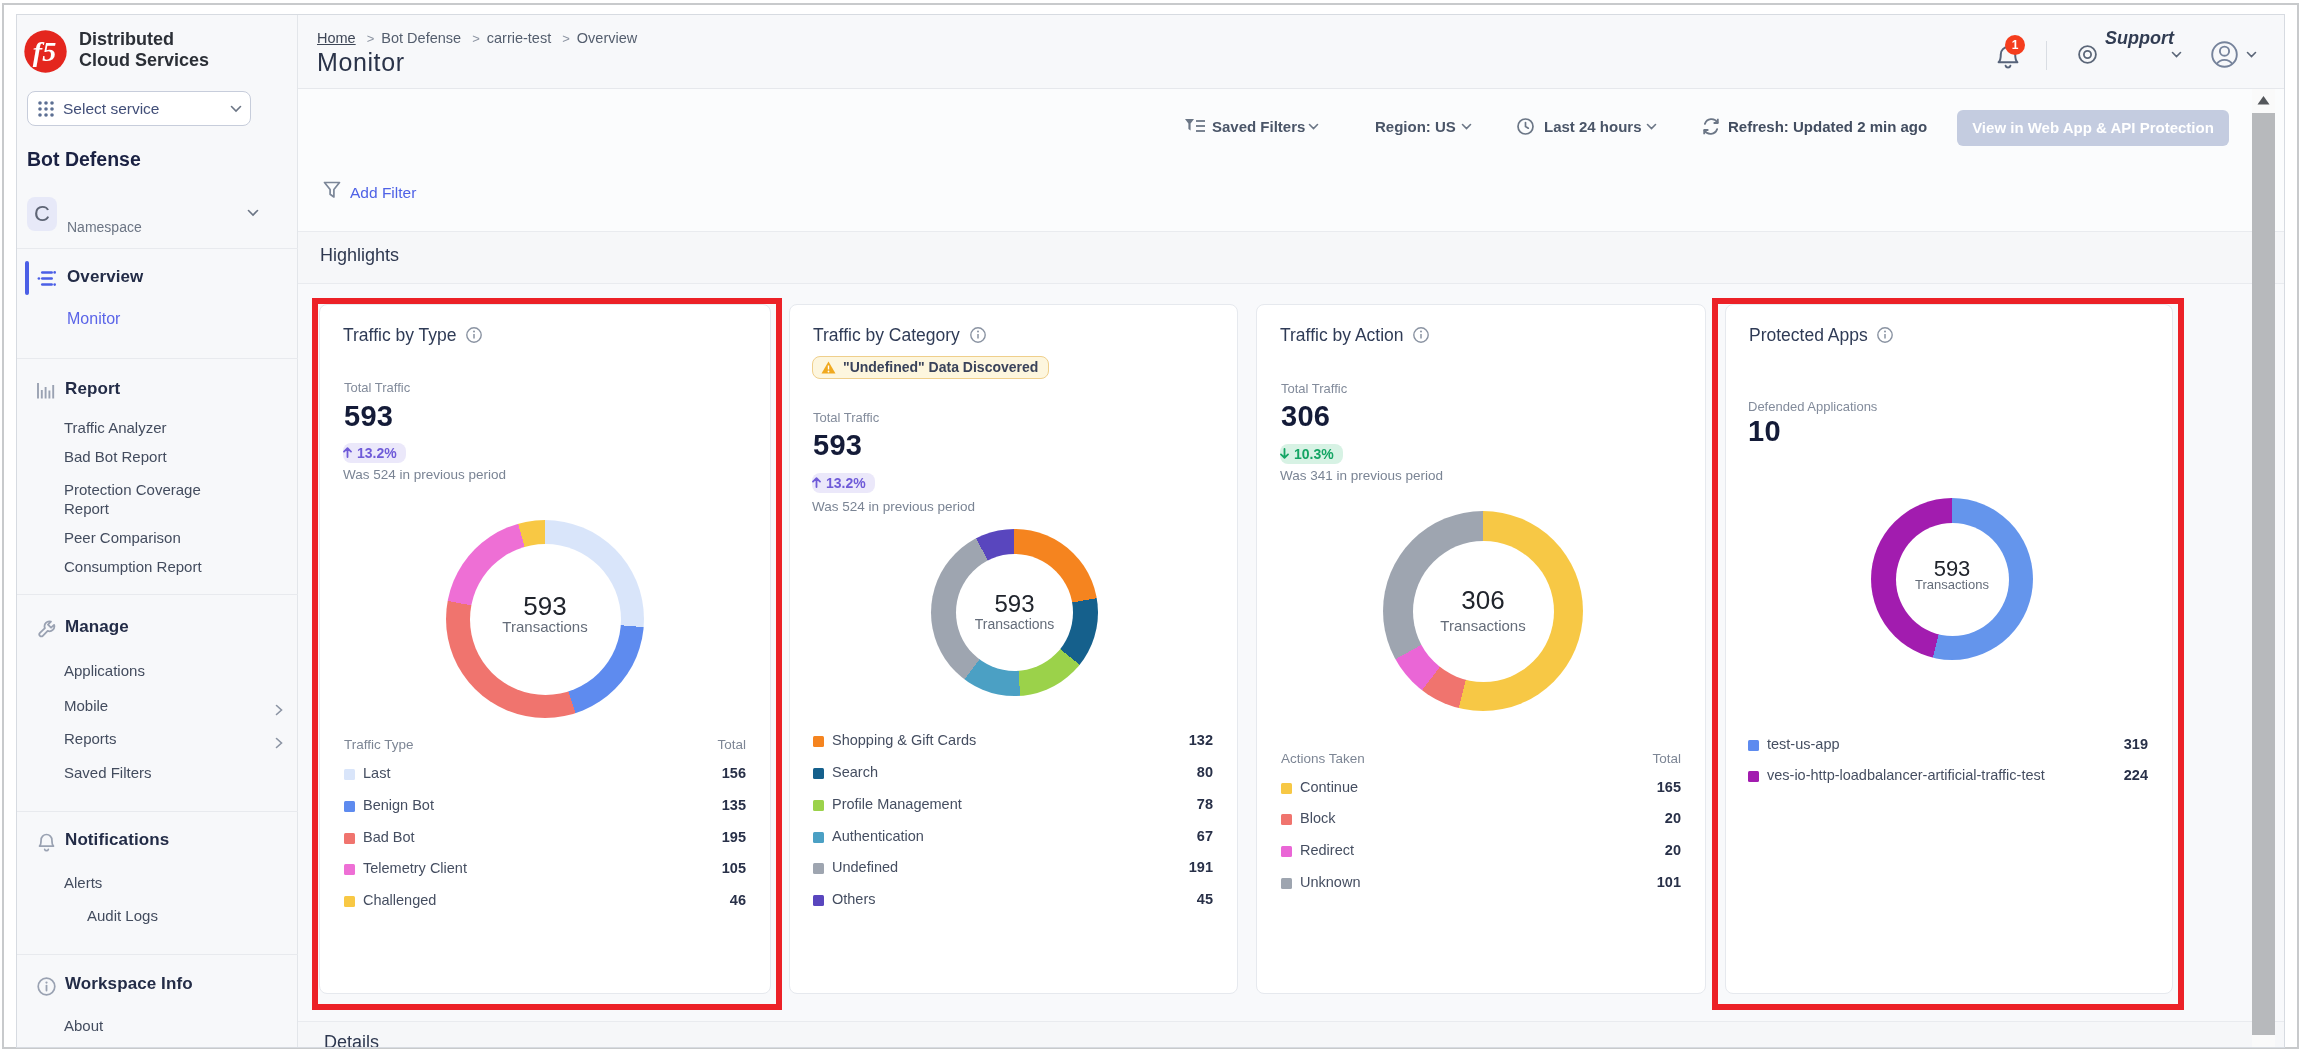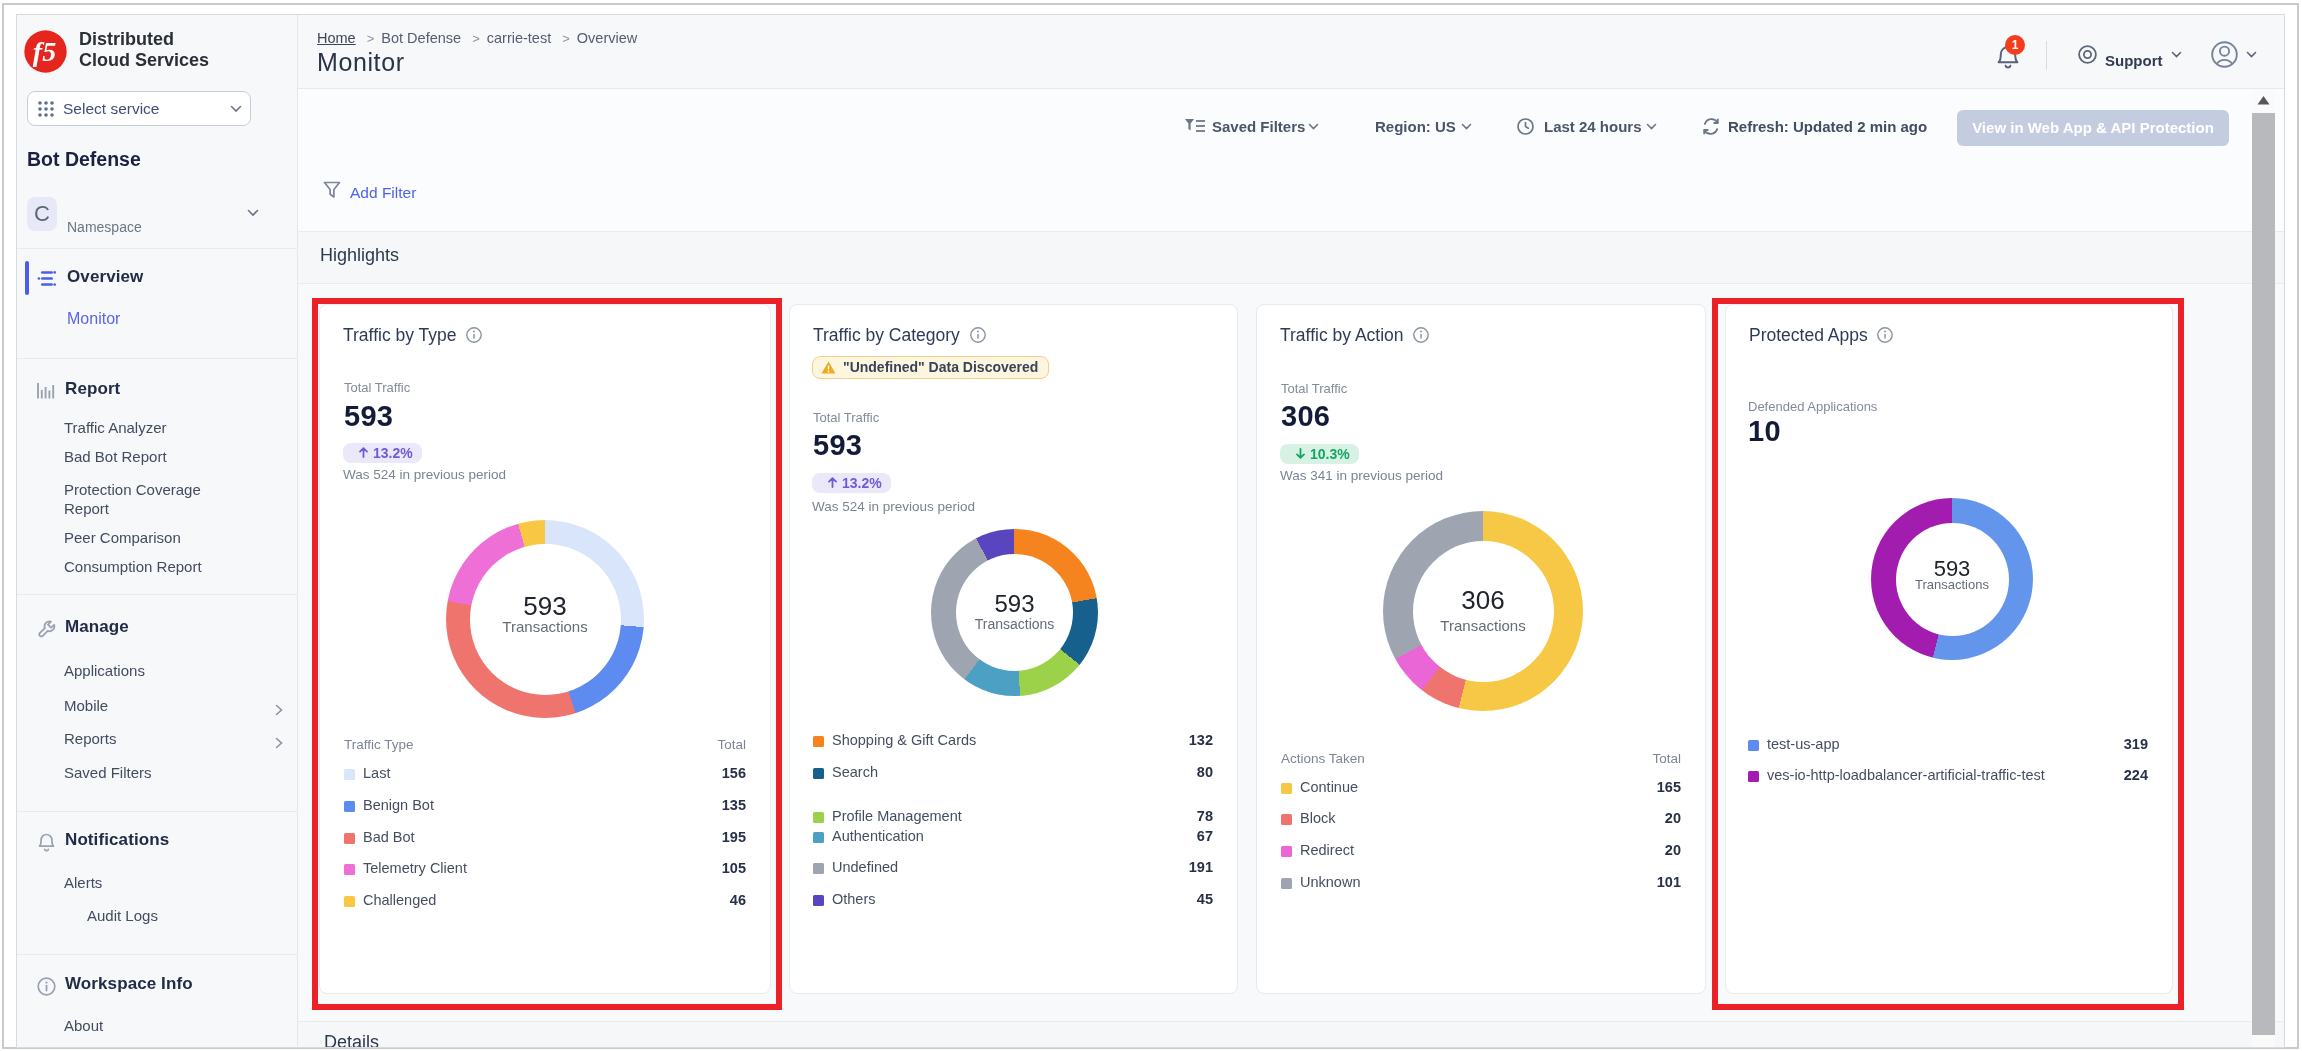--- a/index.html
+++ b/index.html
@@ -13,21 +13,21 @@
   .navhead { position:absolute; font-size:17px; font-weight:bold; color:#232c47; letter-spacing:0.1px;}
   .navsub { position:absolute; font-size:15px; color:#434c5e; }
   .navico { position:absolute; left:19px; width:19px; height:19px; }
   
   #header { position:absolute; left:281px; top:0; width:1988px; height:74px; background:#f7f8fa; border-bottom:1px solid #e6e8ec; }
   
   .card { position:absolute; background:#fff; border:1px solid #e6e9ee; border-radius:8px; }
   .ctitle { position:absolute; left:23px; top:20px; font-size:17.5px; font-weight:500; color:#2f3b56; }
   .clabel { position:absolute; font-size:13px; color:#828b9b; }
   .cnum { position:absolute; font-size:29px; font-weight:bold; color:#141b38; letter-spacing:0.3px; }
-  .cbadge { position:absolute; height:20px; border-radius:8px; font-size:14px; font-weight:bold; padding:2px 9px 0 16px; }
+  .cbadge { position:absolute; height:20px; border-radius:8px; font-size:14px; font-weight:bold; padding:2px 9px 0 0; }
   .cwas { position:absolute; font-size:13.5px; color:#7a8494; }
   .lghead { position:absolute; font-size:13.5px; color:#7d8695; }
   .lgrow { position:absolute; height:16px; }
   .lgsq { position:absolute; left:0; top:5px; width:11px; height:11px; border-radius:1.5px; }
   .lglab { position:absolute; left:19px; top:1px; font-size:14.5px; color:#454e61; }
   .lgnum { position:absolute; right:0; top:1px; font-size:14.5px; font-weight:bold; color:#283048; }
   .donut { position:absolute; border-radius:50%; }
   .donut .hole { position:absolute; background:#fff; border-radius:50%; }
   .dctr { position:absolute; width:100%; text-align:center; }
   .dnum { font-size:26px; font-weight:500; color:#20242c; }
@@ -154,21 +154,21 @@
       <path d="M14 4 a7.2 7.2 0 0 1 7.2 7.2 c0 6 2.2 8.1 2.2 8.1 H4.6 c0 0 2.2 -2.1 2.2 -8.1 A7.2 7.2 0 0 1 14 4 z" fill="none" stroke="#57637a" stroke-width="2" stroke-linejoin="round"></path>
       <path d="M11.6 22.8 a2.5 2.5 0 0 0 4.8 0" fill="none" stroke="#57637a" stroke-width="2" stroke-linecap="round"></path>
     </svg>
     <div class="abs" style="left:1707px; top:20px; width:20px; height:20px; border-radius:50%; background:#f53d1d; color:#fff; font-size:12px; font-weight:bold; text-align:center; line-height:20px;">1</div>
     <div class="abs" style="left:1748px; top:26px; width:1px; height:29px; background:#d9dde3;"></div>
 
     <svg class="abs" style="left:1780px; top:30px;" width="19" height="19" viewBox="0 0 19 19">
       <circle cx="9.5" cy="9.5" r="8.4" fill="none" stroke="#5b6678" stroke-width="1.8"></circle>
       <circle cx="9.5" cy="9.5" r="3.6" fill="none" stroke="#5b6678" stroke-width="1.8"></circle>
     </svg>
-    <div class="abs" style="left:1807px; top:37px; font-size:15px; font-weight:bold; color:#313c52;">Support</div>
+    <div class="abs" style="left:1807px; top:13px; font-size:18px; font-weight:bold; color:#313c52;font-style:italic;">Support</div>
     <svg class="abs" style="left:1873px; top:36px;" width="11" height="8" viewBox="0 0 11 8">
         <path d="M1.5 1.5 L5.5 5.5 L9.5 1.5" stroke="#5b6678" stroke-width="1.6" fill="none" stroke-linecap="round"></path>
       </svg>
 
     <svg class="abs" style="left:1913px; top:26px;" width="27" height="27" viewBox="0 0 27 27">
       <circle cx="13.5" cy="13.5" r="12.3" fill="none" stroke="#76839b" stroke-width="1.9"></circle>
       <circle cx="13.5" cy="10.2" r="4.6" fill="none" stroke="#76839b" stroke-width="1.9"></circle>
       <path d="M5.5 23.3 a9.5 9.5 0 0 1 16 0" fill="none" stroke="#76839b" stroke-width="1.9"></path>
     </svg>
     <svg class="abs" style="left:1948px; top:36px;" width="11" height="8" viewBox="0 0 11 8">
@@ -292,21 +292,21 @@
     <div class="lgrow" style="left:23px; right:24px; top:426px;">
         <div class="lgsq" style="background:#f5841f;"></div>
         <div class="lglab">Shopping &amp; Gift Cards</div>
         <div class="lgnum">132</div>
       </div>
     <div class="lgrow" style="left:23px; right:24px; top:458px;">
         <div class="lgsq" style="background:#15608c;"></div>
         <div class="lglab">Search</div>
         <div class="lgnum">80</div>
       </div>
-    <div class="lgrow" style="left:23px; right:24px; top:490px;margin-top:12px;">
+    <div class="lgrow" style="left:23px; right:24px; top:490px;">
         <div class="lgsq" style="background:#9bd24a;"></div>
         <div class="lglab">Profile Management</div>
         <div class="lgnum">78</div>
       </div>
     <div class="lgrow" style="left:23px; right:24px; top:522px;">
         <div class="lgsq" style="background:#4ba0c4;"></div>
         <div class="lglab">Authentication</div>
         <div class="lgnum">67</div>
       </div>
     <div class="lgrow" style="left:23px; right:24px; top:553px;">

